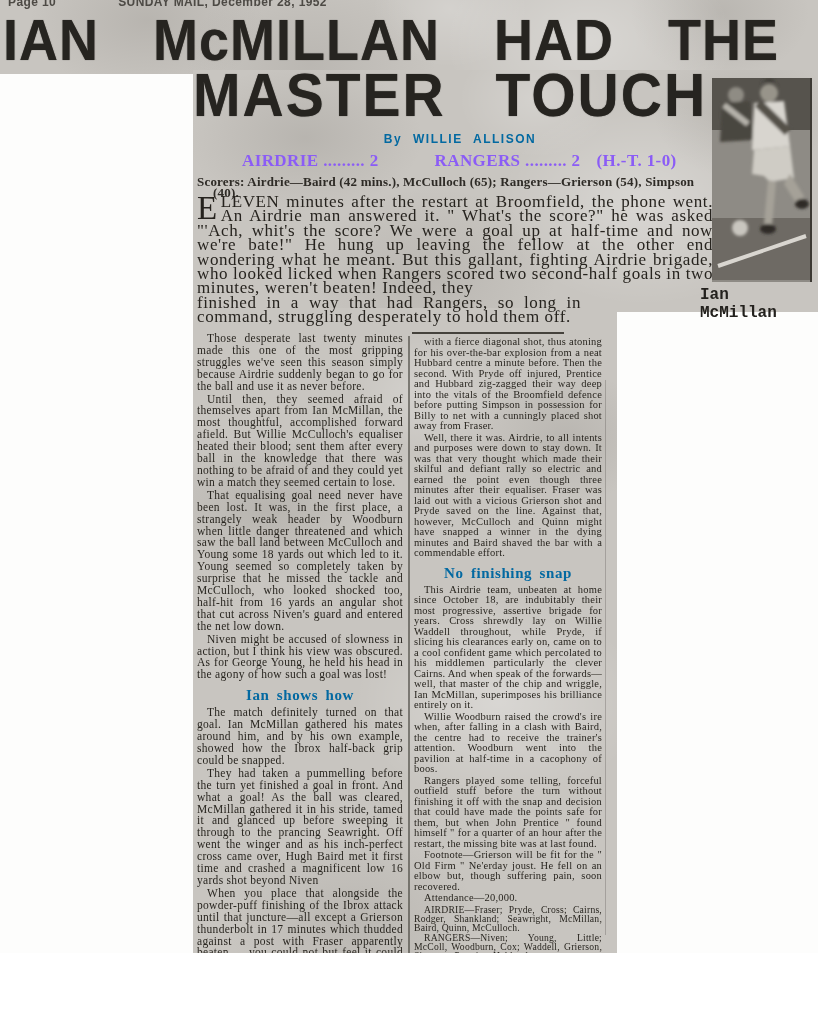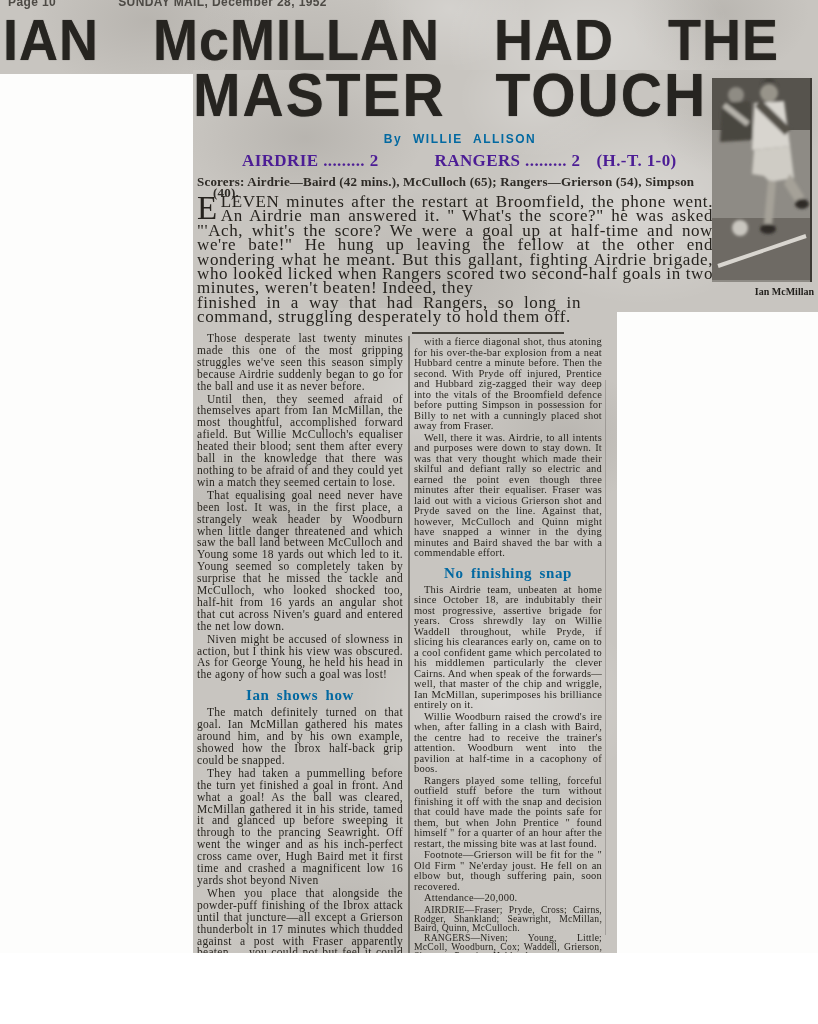--- a/index.html
+++ b/index.html
@@ -42,21 +42,21 @@
   #headline-2{left:193px;top:60px;width:512px;font-size:57px;letter-spacing:2px;word-spacing:32px;text-align:center;}
 
   #byline{
     position:absolute;left:250px;top:132px;width:420px;text-align:center;
     font-family:"Liberation Sans", sans-serif;font-weight:bold;font-size:12px;
     letter-spacing:1.5px;word-spacing:6px;color:#0369a1;
   }
 
   #scoreline{
     position:absolute;left:242px;top:151px;width:530px;white-space:nowrap;
-    font-weight:bold;font-size:17px;color:#4c1d95;letter-spacing:.4px;
+    font-weight:bold;font-size:17px;color:#8b5cf6;letter-spacing:.4px;
   }
   #scoreline .home{margin-right:56px;}
   #scoreline .ht{margin-left:16px;}
 
   #scorers{
     position:absolute;left:197px;top:176px;width:528px;
     font-weight:bold;font-size:13px;line-height:11px;color:#2e2b26;letter-spacing:.2px;
   }
   #scorers .l2{padding-left:16px;}
 
@@ -69,22 +69,22 @@
     float:left;font-size:33px;line-height:26px;padding-right:3px;font-weight:normal;
   }
   #lead .tail{width:384px;text-align:justify;}
 
   
   #photo-frame{
     position:absolute;left:712px;top:78px;width:100px;height:204px;
     border-right:2px solid #3c3933;box-sizing:border-box;background:#8e8b85;
   }
   #photo-caption{
-    position:absolute;left:700px;top:286px;width:114px;text-align:right;
-    font-family:Liberation Serif, serif;font-weight:bold;font-size:10px;
+    position:absolute;left:700px;top:286px;width:114px;text-align:left;
+    font-family:Liberation Mono, monospace;font-weight:bold;font-size:16px;
     color:#23211d;
   }
 
   
   .rule{position:absolute;background:#45423c;}
   #rule-col-divider{left:408px;top:336px;width:1.5px;height:678px;background:rgba(55,52,46,.55);}
   #rule-right-top{left:412px;top:332px;width:152px;height:2px;}
   #rule-bottom{left:196px;top:1015px;width:416px;height:2px;}
   #rule-right-edge{left:605px;top:380px;width:1px;height:555px;background:rgba(55,52,46,.25);}
 

